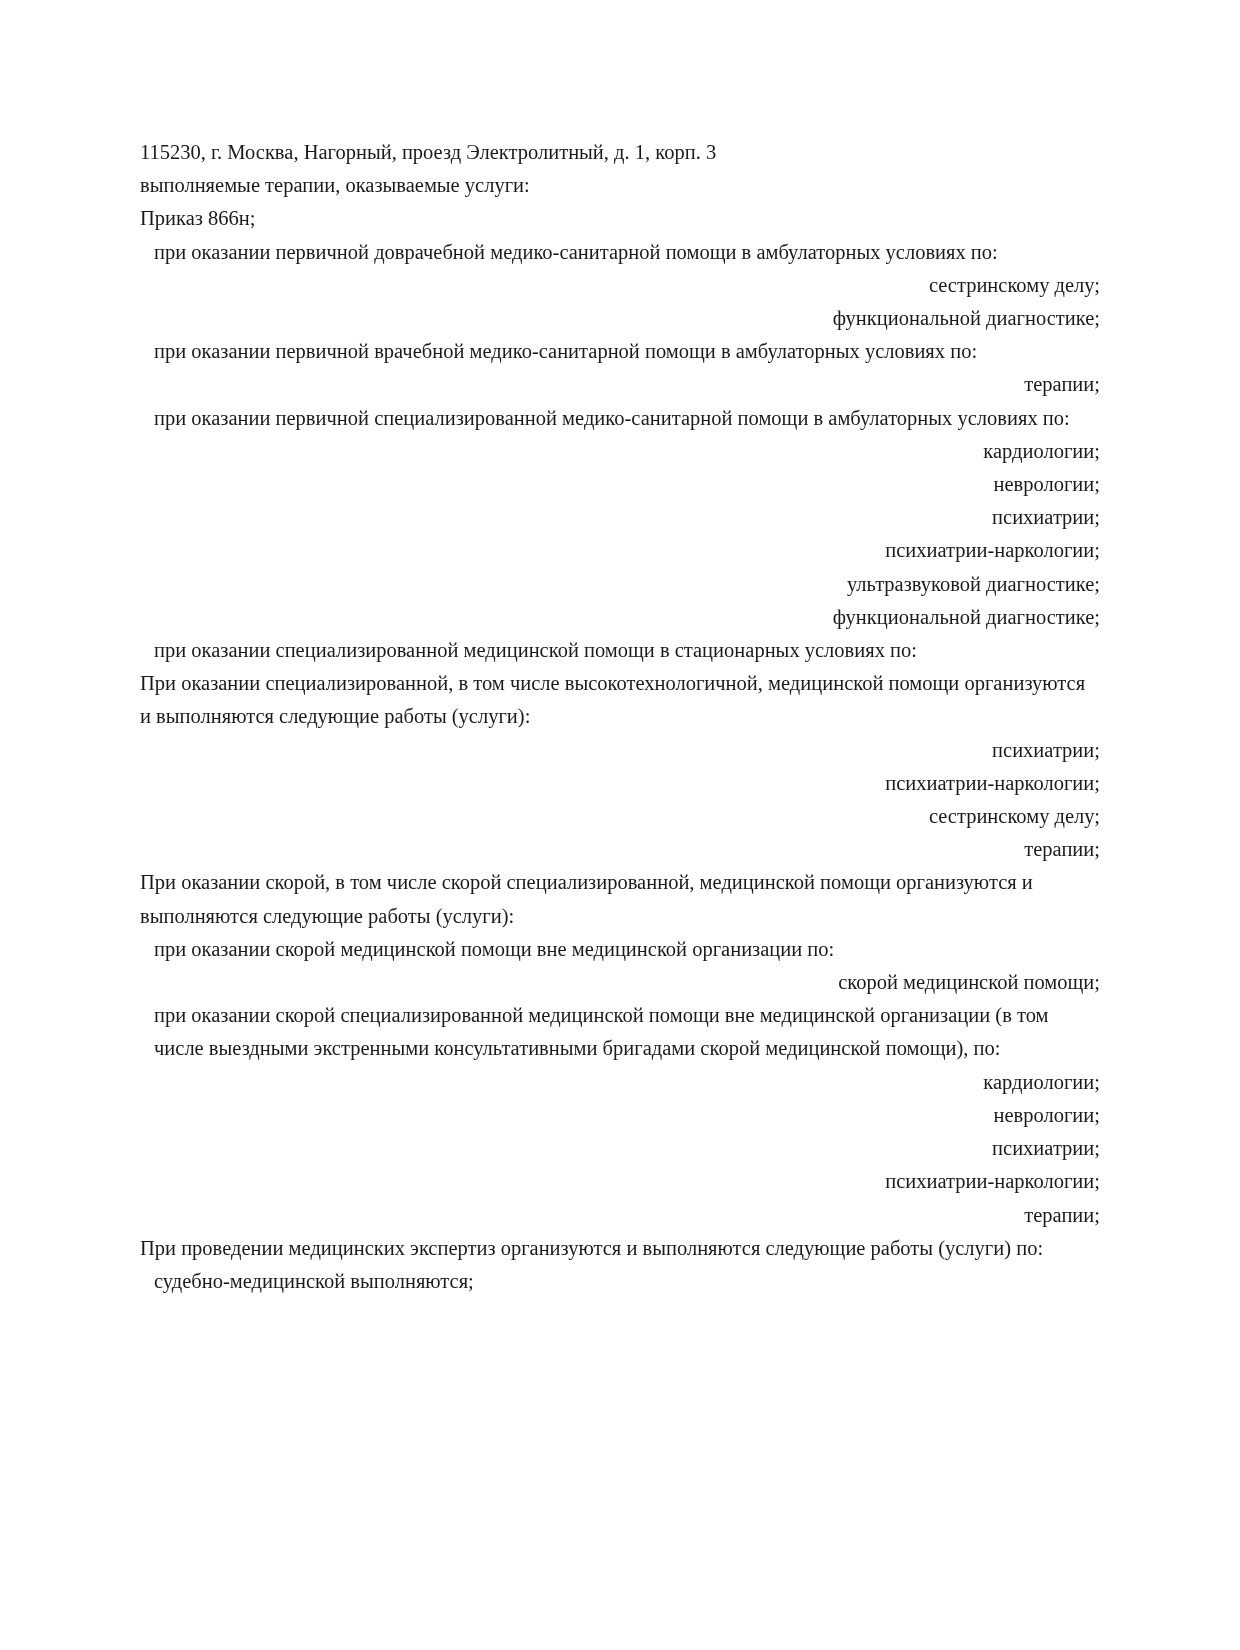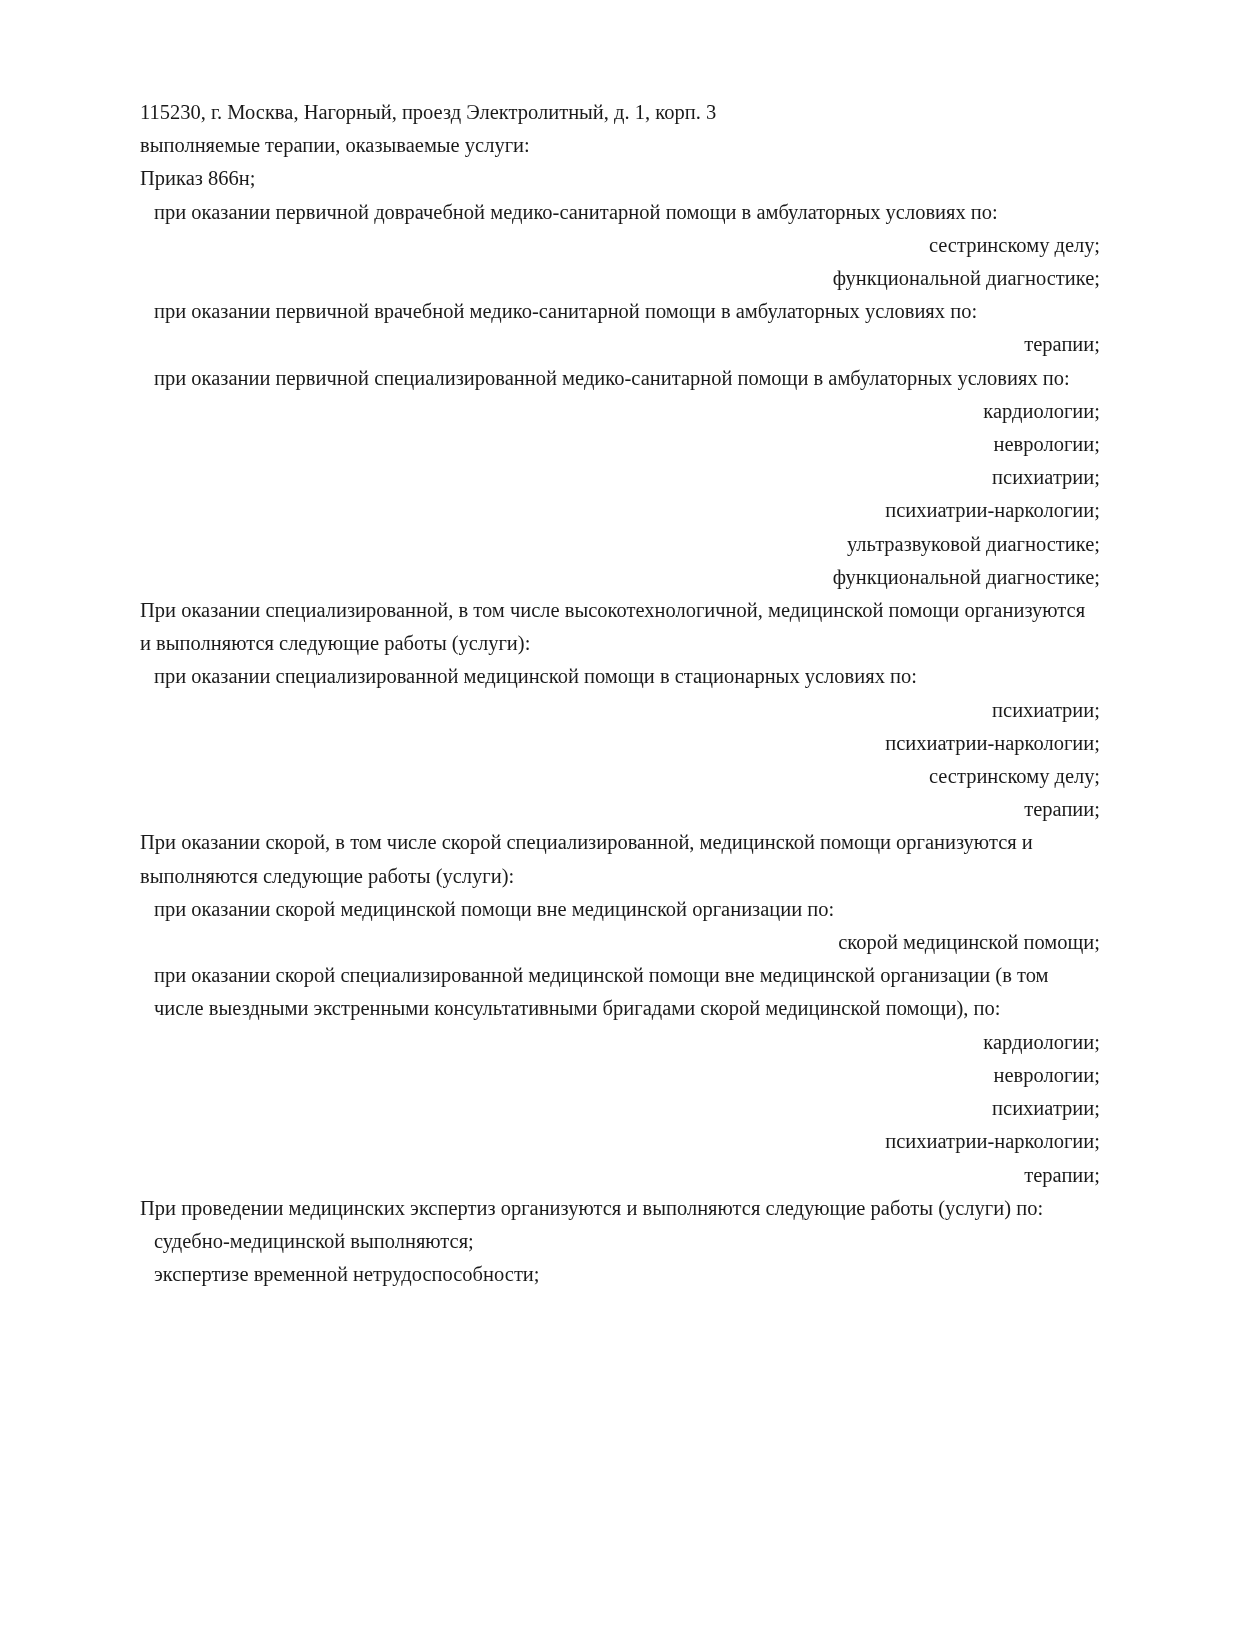--- a/index.html
+++ b/index.html
@@ -17,20 +17,21 @@
   .page {
     position: relative;
     width: 1240px;
     height: 1650px;
     box-sizing: border-box;
     padding: 96px 140px 60px 140px;
   }
   .doc-body {
     font-size: 20.5px;
     line-height: 33.2px;
+    margin-top: 40px;
   }
   .line {
     white-space: pre-wrap;
     word-break: normal;
   }
   
   .lvl0 { padding-left: 0; }
   .lvl1 { padding-left: 14px; }
   .lvl2 { padding-left: 29px; text-align: right; }
 
@@ -53,33 +54,32 @@
         <div class="line block lvl2">функциональной диагностике;</div>
         <div class="line block lvl1">при оказании первичной врачебной медико-санитарной помощи в амбулаторных условиях по:</div>
         <div class="line block lvl2">терапии;</div>
         <div class="line block lvl1">при оказании первичной специализированной медико-санитарной помощи в амбулаторных условиях по:</div>
         <div class="line block lvl2">кардиологии;</div>
         <div class="line block lvl2">неврологии;</div>
         <div class="line block lvl2">психиатрии;</div>
         <div class="line block lvl2">психиатрии-наркологии;</div>
         <div class="line block lvl2">ультразвуковой диагностике;</div>
         <div class="line block lvl2">функциональной диагностике;</div>
+        <div class="line block lvl1">при оказании специализированной медицинской помощи в стационарных условиях по:</div>
         <div class="line block lvl0">При оказании специализированной, в том числе высокотехнологичной, медицинской помощи организуются и выполняются следующие работы (услуги):</div>
-        <div class="line block lvl1">при оказании специализированной медицинской помощи в стационарных условиях по:</div>
         <div class="line block lvl2">психиатрии;</div>
         <div class="line block lvl2">психиатрии-наркологии;</div>
         <div class="line block lvl2">сестринскому делу;</div>
         <div class="line block lvl2">терапии;</div>
         <div class="line block lvl0">При оказании скорой, в том числе скорой специализированной, медицинской помощи организуются и выполняются следующие работы (услуги):</div>
         <div class="line block lvl1">при оказании скорой медицинской помощи вне медицинской организации по:</div>
         <div class="line block lvl2">скорой медицинской помощи;</div>
         <div class="line block lvl1">при оказании скорой специализированной медицинской помощи вне медицинской организации (в том числе выездными экстренными консультативными бригадами скорой медицинской помощи), по:</div>
         <div class="line block lvl2">кардиологии;</div>
         <div class="line block lvl2">неврологии;</div>
         <div class="line block lvl2">психиатрии;</div>
         <div class="line block lvl2">психиатрии-наркологии;</div>
         <div class="line block lvl2">терапии;</div>
         <div class="line block lvl0">При проведении медицинских экспертиз организуются и выполняются следующие работы (услуги) по:</div>
         <div class="line block lvl1">судебно-медицинской выполняются;</div>
-        <div class="line block lvl1">экспертизе временной нетрудоспособности;</div>
       </div>
   </div>
 </div>
 
 </body></html>

